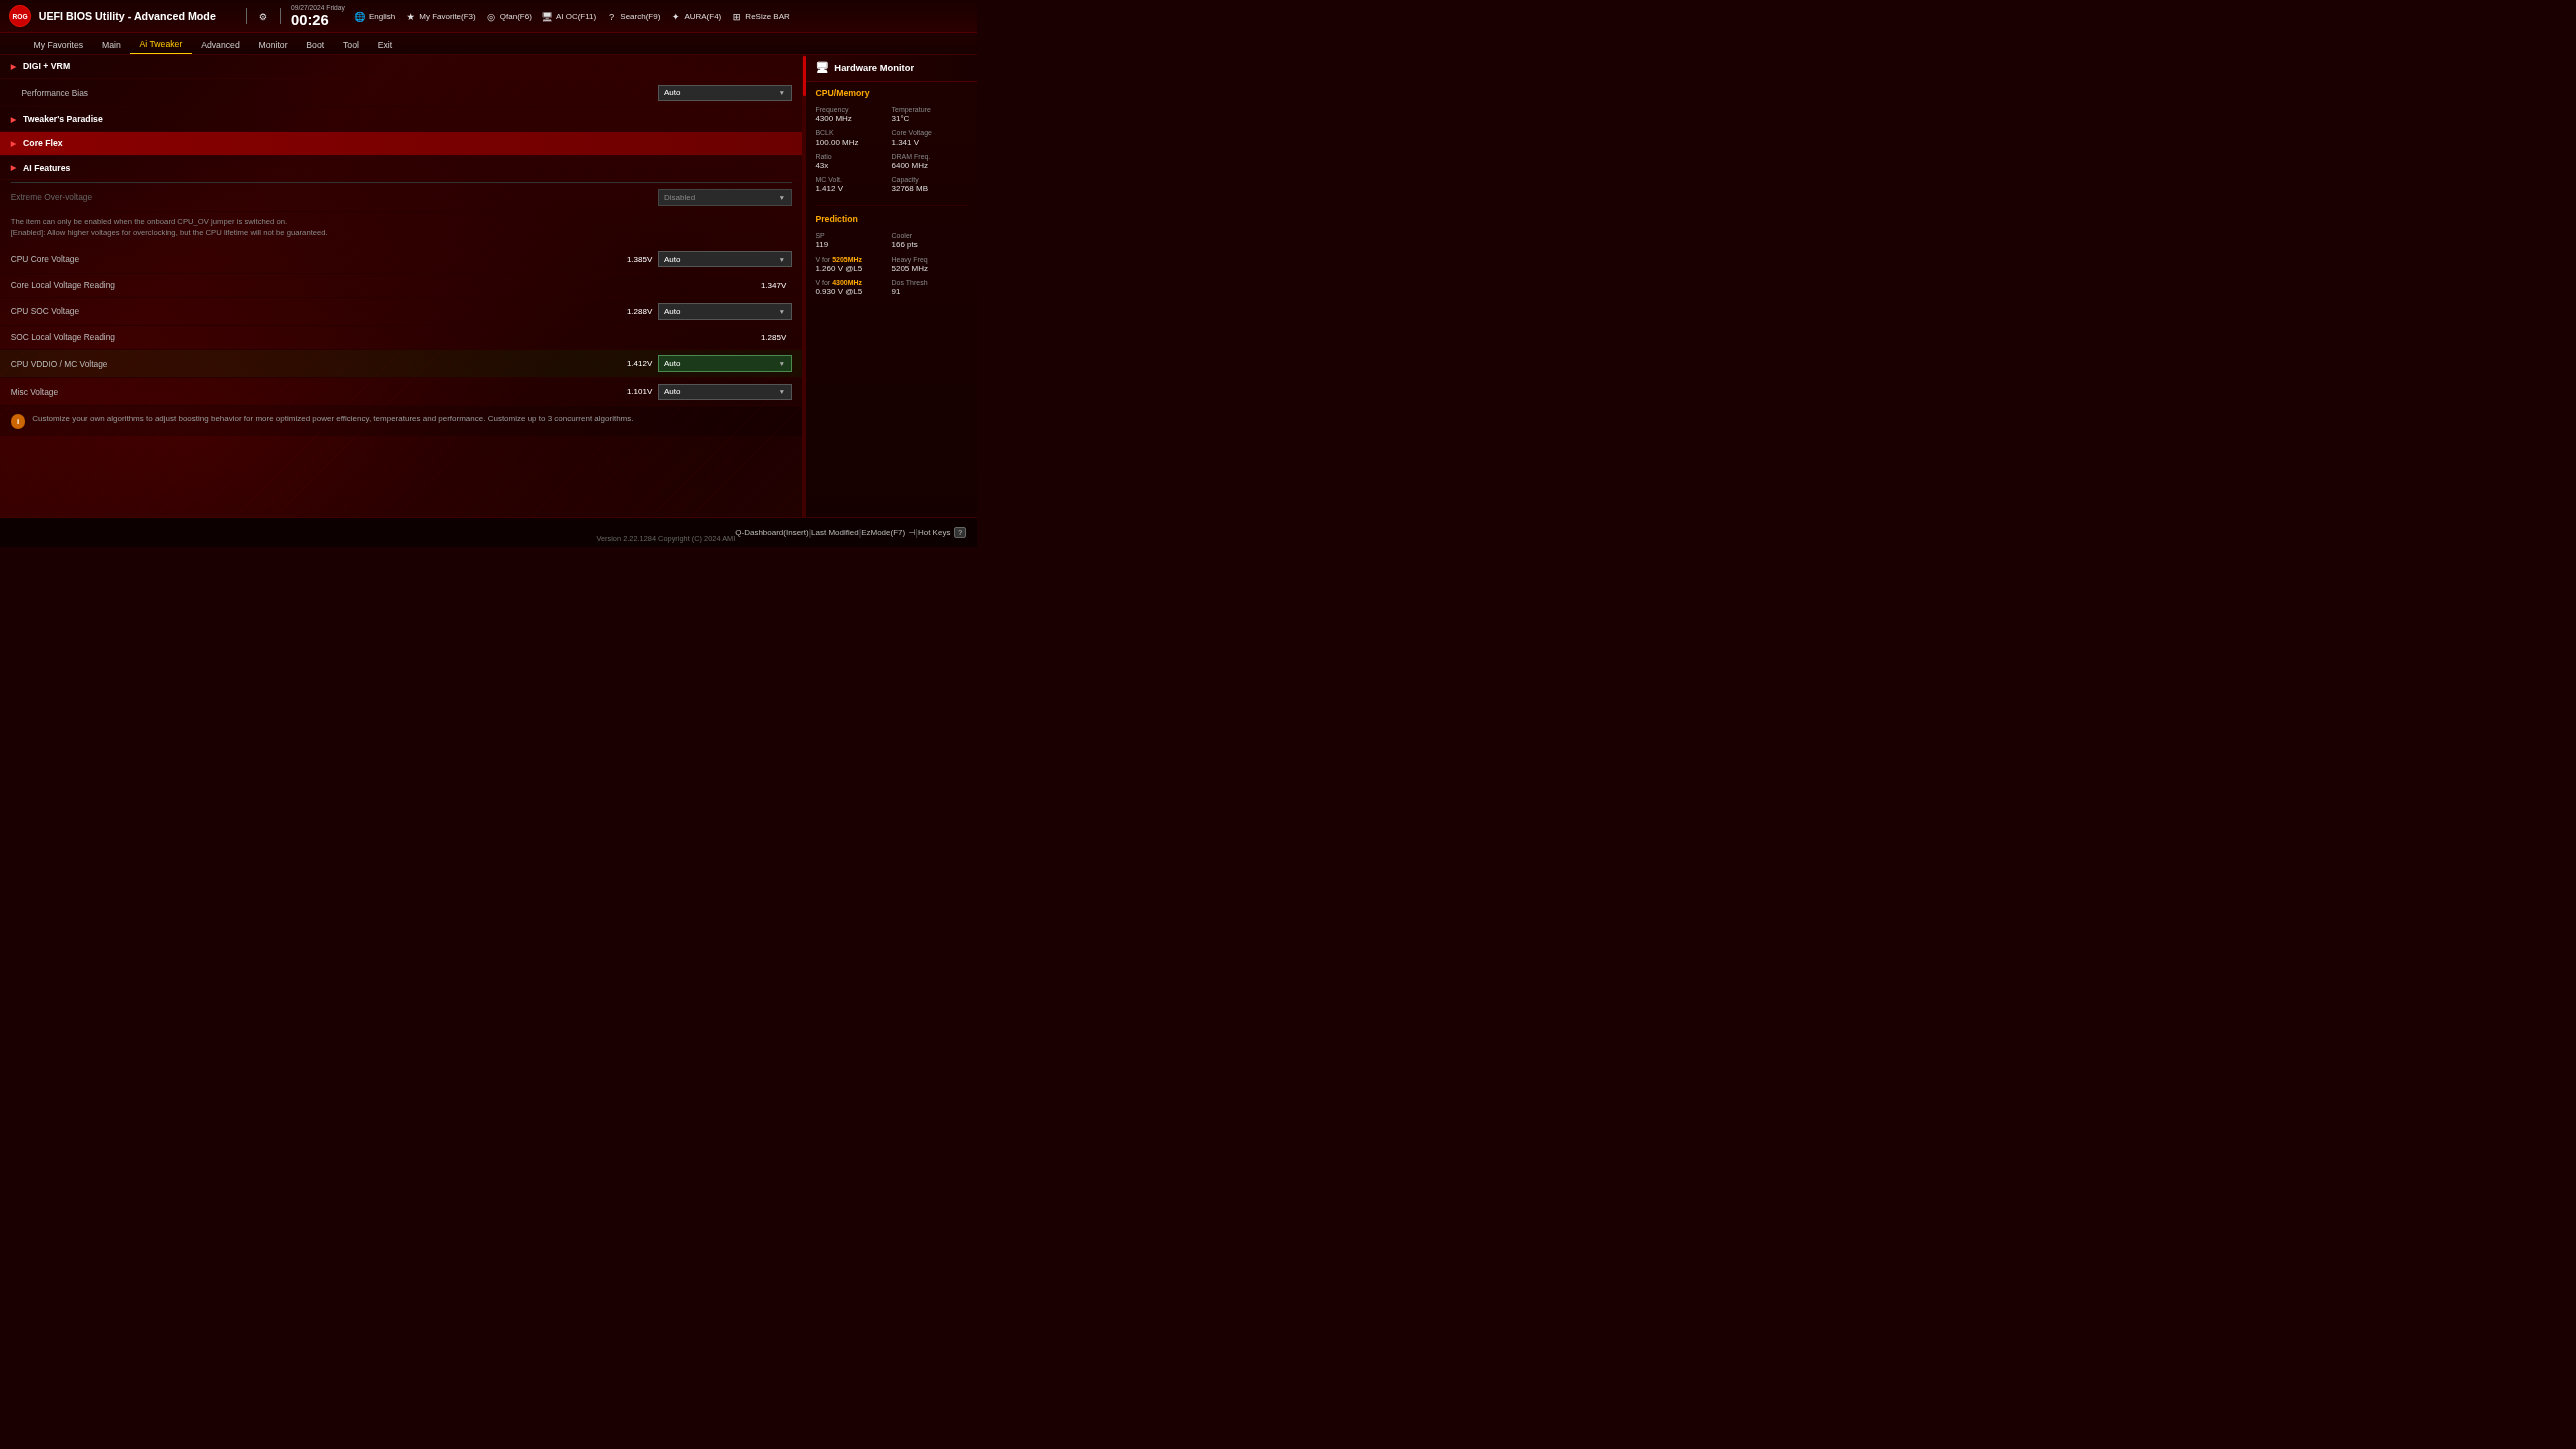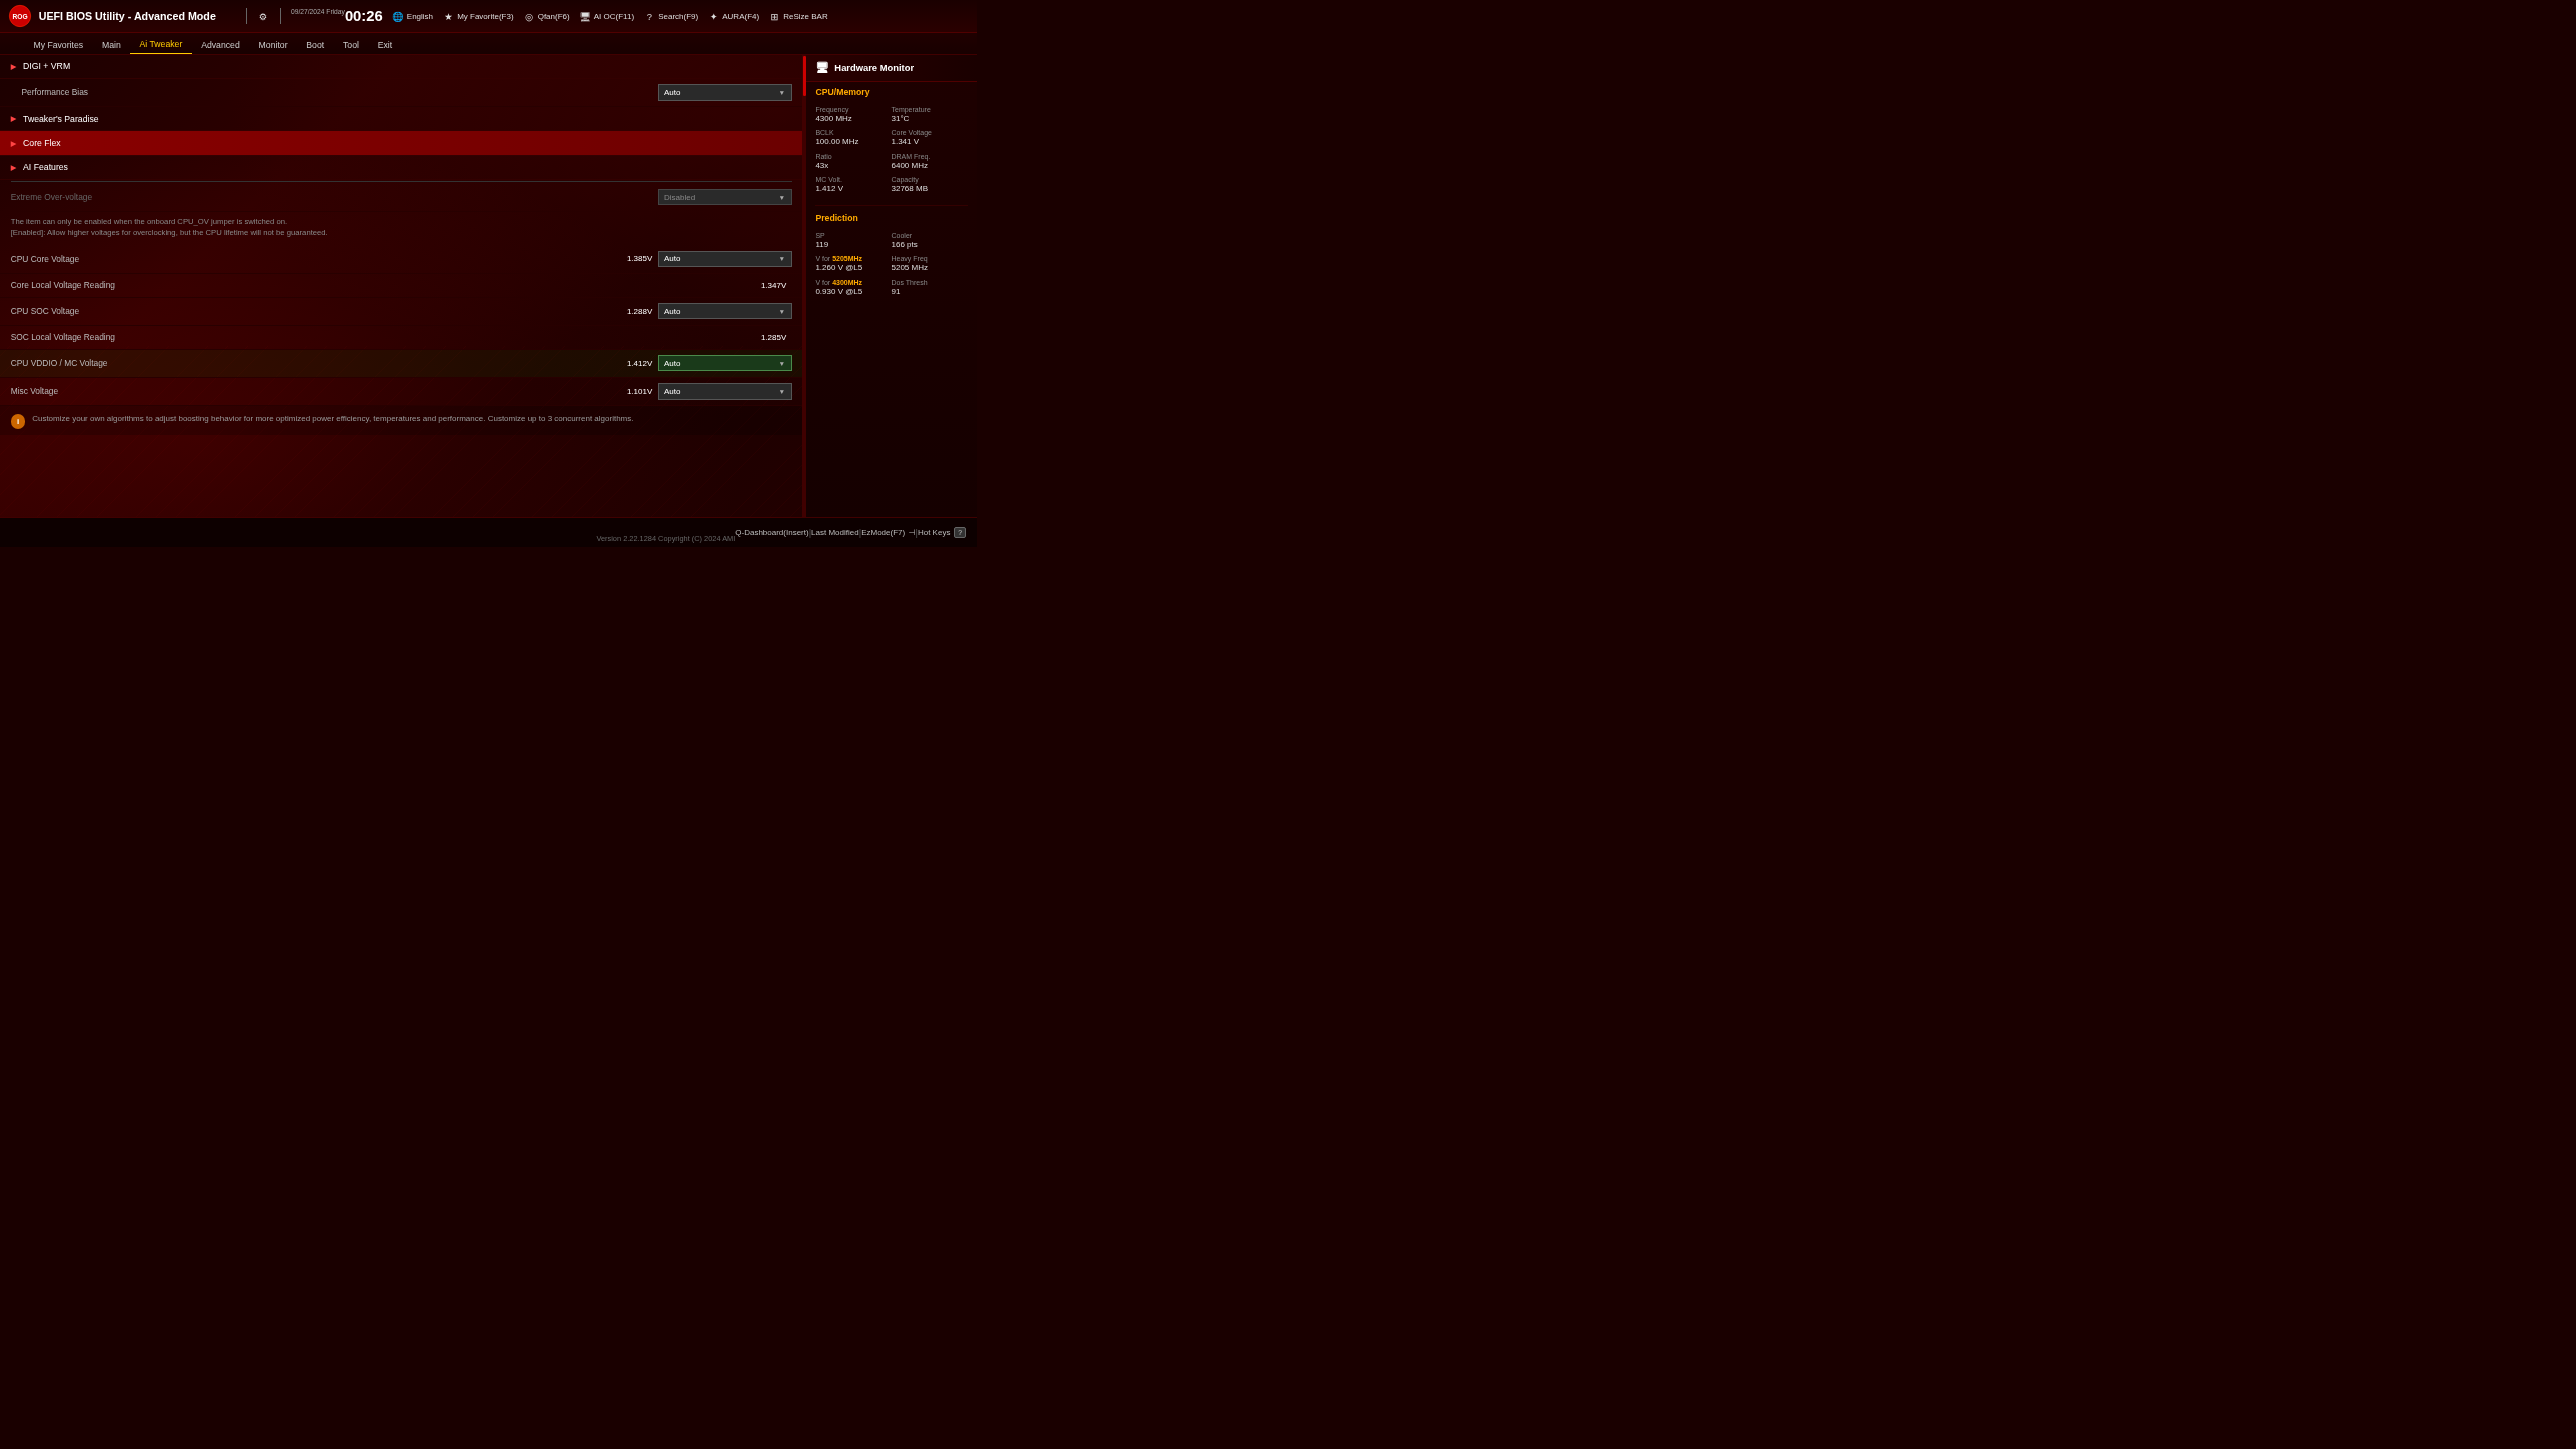--- a/index.html
+++ b/index.html
@@ -101,20 +101,21 @@
       height: 12px;
       display: flex;
       align-items: center;
       justify-content: center;
       font-size: 9.4px;
     }
 
     
     .datetime {
       display: flex;
+      flex-direction: column;
       align-items: flex-start;
       margin-right: 2.7px;
     }
 
     .datetime-date {
       font-size: 6.7px;
       color: #aaa;
       line-height: 1.2;
     }
 
@@ -182,21 +183,21 @@
 
     .arrow-icon {
       margin-right: 6.7px;
       font-size: 7.4px;
       color: #ff4444;
     }
 
     .section-label {
       font-size: 8.7px;
       color: #fff;
-      font-weight: 400;
+      font-weight: 700;
     }
 
     
     .settings-row {
       display: flex;
       align-items: center;
       padding: 5.4px 10.7px;
       border-bottom: 0.7px solid #280000;
       min-height: 24px;
     }

